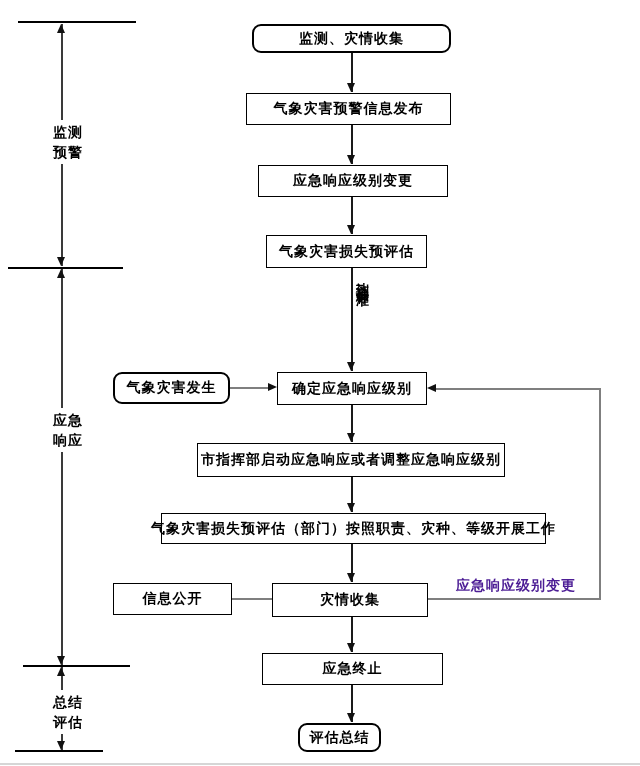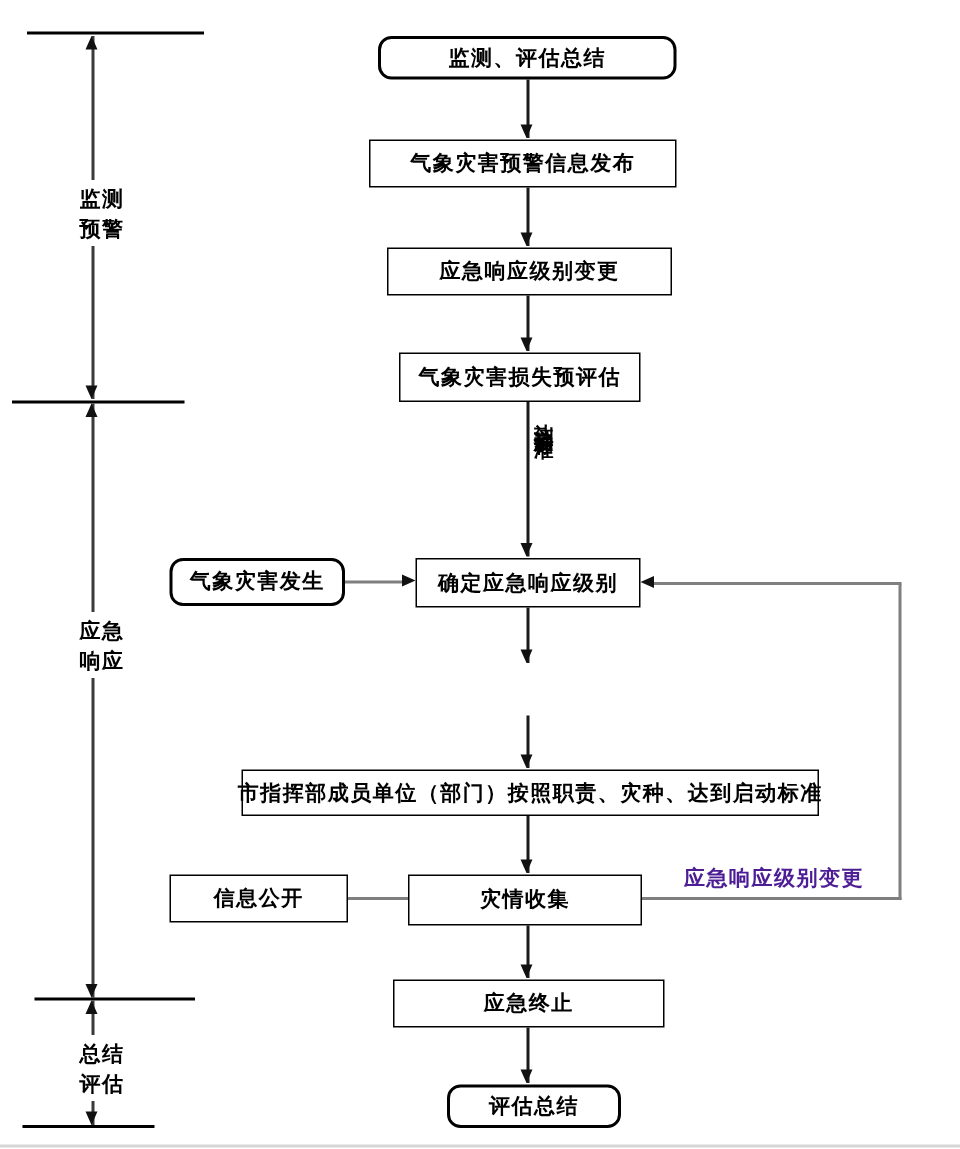--- a/index.html
+++ b/index.html
@@ -66,31 +66,32 @@
   <div class="tick" style="left:23px;top:665px;width:107px;"></div>
 
   <div class="rail vline" style="left:61px;top:667px;height:83px;"></div>
   <div class="ah up" style="left:57px;top:667px;"></div>
   <div class="ah down" style="left:57px;top:741px;"></div>
   <div class="phase" style="top:690px;">总结
 评估</div>
 
   <div class="tick" style="left:15px;top:750px;width:88px;"></div>
 
-  <div class="box rounded" style="left:252px;top:24px;width:199px;height:29px;">监测、评估总结</div>
+  <div class="box rounded" style="left:252px;top:24px;width:199px;height:29px;">监测、灾情收集</div>
   <div class="box" style="left:246px;top:93px;width:205px;height:32px;">气象灾害预警信息发布</div>
   <div class="box" style="left:258px;top:165px;width:190px;height:32px;">应急响应级别变更</div>
   <div class="box" style="left:266px;top:235px;width:161px;height:33px;">气象灾害损失预评估</div>
   <div class="box" style="left:277px;top:372px;width:150px;height:33px;">确定应急响应级别</div>
   <div class="box rounded" style="left:113px;top:372px;width:117px;height:32px;">气象灾害发生</div>
-  <div class="box" style="left:161px;top:513px;width:385px;height:31px;">市指挥部成员单位（部门）按照职责、灾种、达到启动标准</div>
+  <div class="box" style="left:197px;top:443px;width:308px;height:34px;">市指挥部启动应急响应或者调整应急响应级别</div>
+  <div class="box" style="left:161px;top:513px;width:385px;height:31px;">气象灾害损失预评估（部门）按照职责、灾种、等级开展工作</div>
   <div class="box" style="left:113px;top:583px;width:119px;height:32px;">信息公开</div>
   <div class="box" style="left:272px;top:583px;width:156px;height:34px;">灾情收集</div>
   <div class="box" style="left:262px;top:653px;width:181px;height:32px;">应急终止</div>
-  <div class="box rounded" style="left:298px;top:723px;width:116px;height:29px;">评估总结</div>
+  <div class="box rounded" style="left:298px;top:723px;width:83px;height:29px;">评估总结</div>
 
   <div class="vline" style="left:351px;top:53px;height:39px;"></div>
   <div class="ah down" style="left:347px;top:83px;"></div>
 
   <div class="vline" style="left:351px;top:125px;height:39px;"></div>
   <div class="ah down" style="left:347px;top:155px;"></div>
 
   <div class="vline" style="left:351px;top:197px;height:37px;"></div>
   <div class="ah down" style="left:347px;top:225px;"></div>
 

